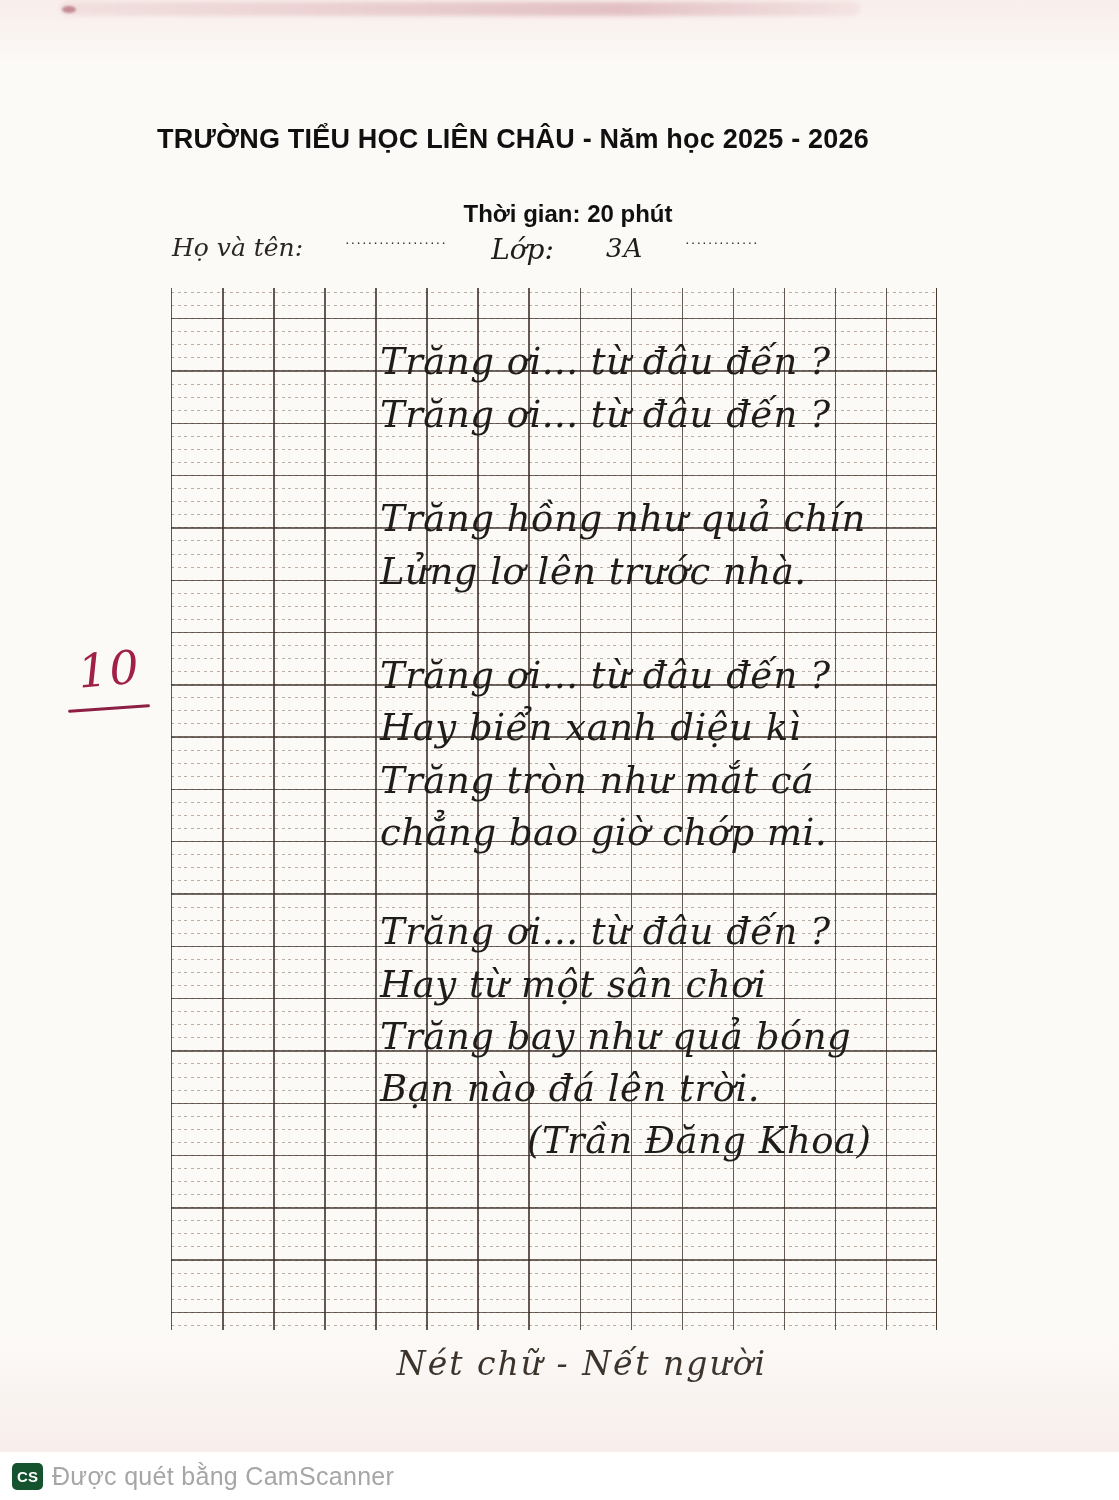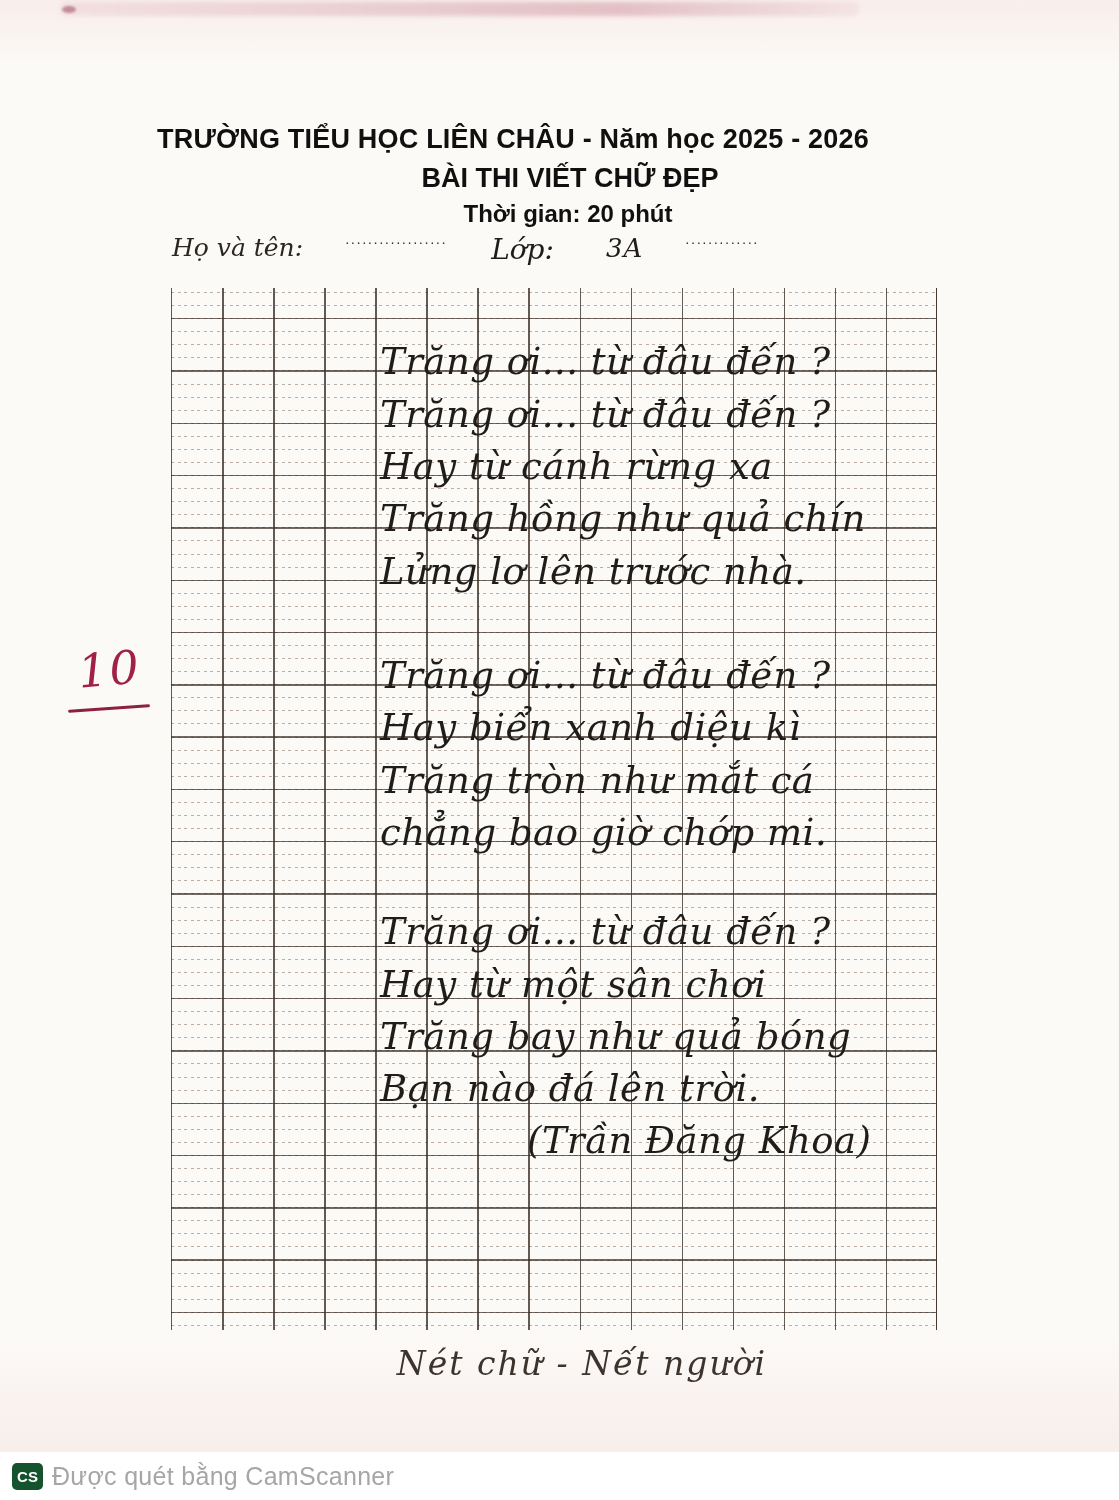--- a/index.html
+++ b/index.html
@@ -114,39 +114,37 @@
 </style>
 </head>
 <body>
 
 <div class="page">
 
   <div class="smudge-band"></div>
   <div class="smudge-dot"></div>
 
   <div class="hdr hdr1">TRƯỜNG TIỂU HỌC LIÊN CHÂU - Năm học 2025 - 2026</div>
-  <div class="hdr hdr2">BÀI THI VIẾT CHỮ ĐẸP</div>
   <div class="hdr hdr3">Thời gian: 20 phút</div>
 
   <div class="name-row">
     <span class="hand name-label">Họ và tên:</span>
     <span class="leader-dots">..................</span>
     <span class="hand class-label">Lớp:</span>
     <span class="hand class-value">3A</span>
     <span class="leader-dots">.............</span>
   </div>
 
   <div class="grid"></div>
 
   <div class="grade">10</div>
   <div class="grade-underline"></div>
 
   <div class="hand poem-line" style="top:336px">Trăng ơi... từ đâu đến ?</div>
   <div class="hand poem-line" style="top:389px">Trăng ơi... từ đâu đến ?</div>
-  <div class="hand poem-line" style="top:441px">Hay từ cánh rừng xa</div>
   <div class="hand poem-line" style="top:493px">Trăng hồng như quả chín</div>
   <div class="hand poem-line" style="top:546px">Lửng lơ lên trước nhà.</div>
 
   <div class="hand poem-line" style="top:650px">Trăng ơi... từ đâu đến ?</div>
   <div class="hand poem-line" style="top:702px">Hay biển xanh diệu kì</div>
   <div class="hand poem-line" style="top:755px">Trăng tròn như mắt cá</div>
   <div class="hand poem-line" style="top:807px">chẳng bao giờ chớp mi.</div>
 
   <div class="hand poem-line" style="top:906px">Trăng ơi... từ đâu đến ?</div>
   <div class="hand poem-line" style="top:959px">Hay từ một sân chơi</div>

